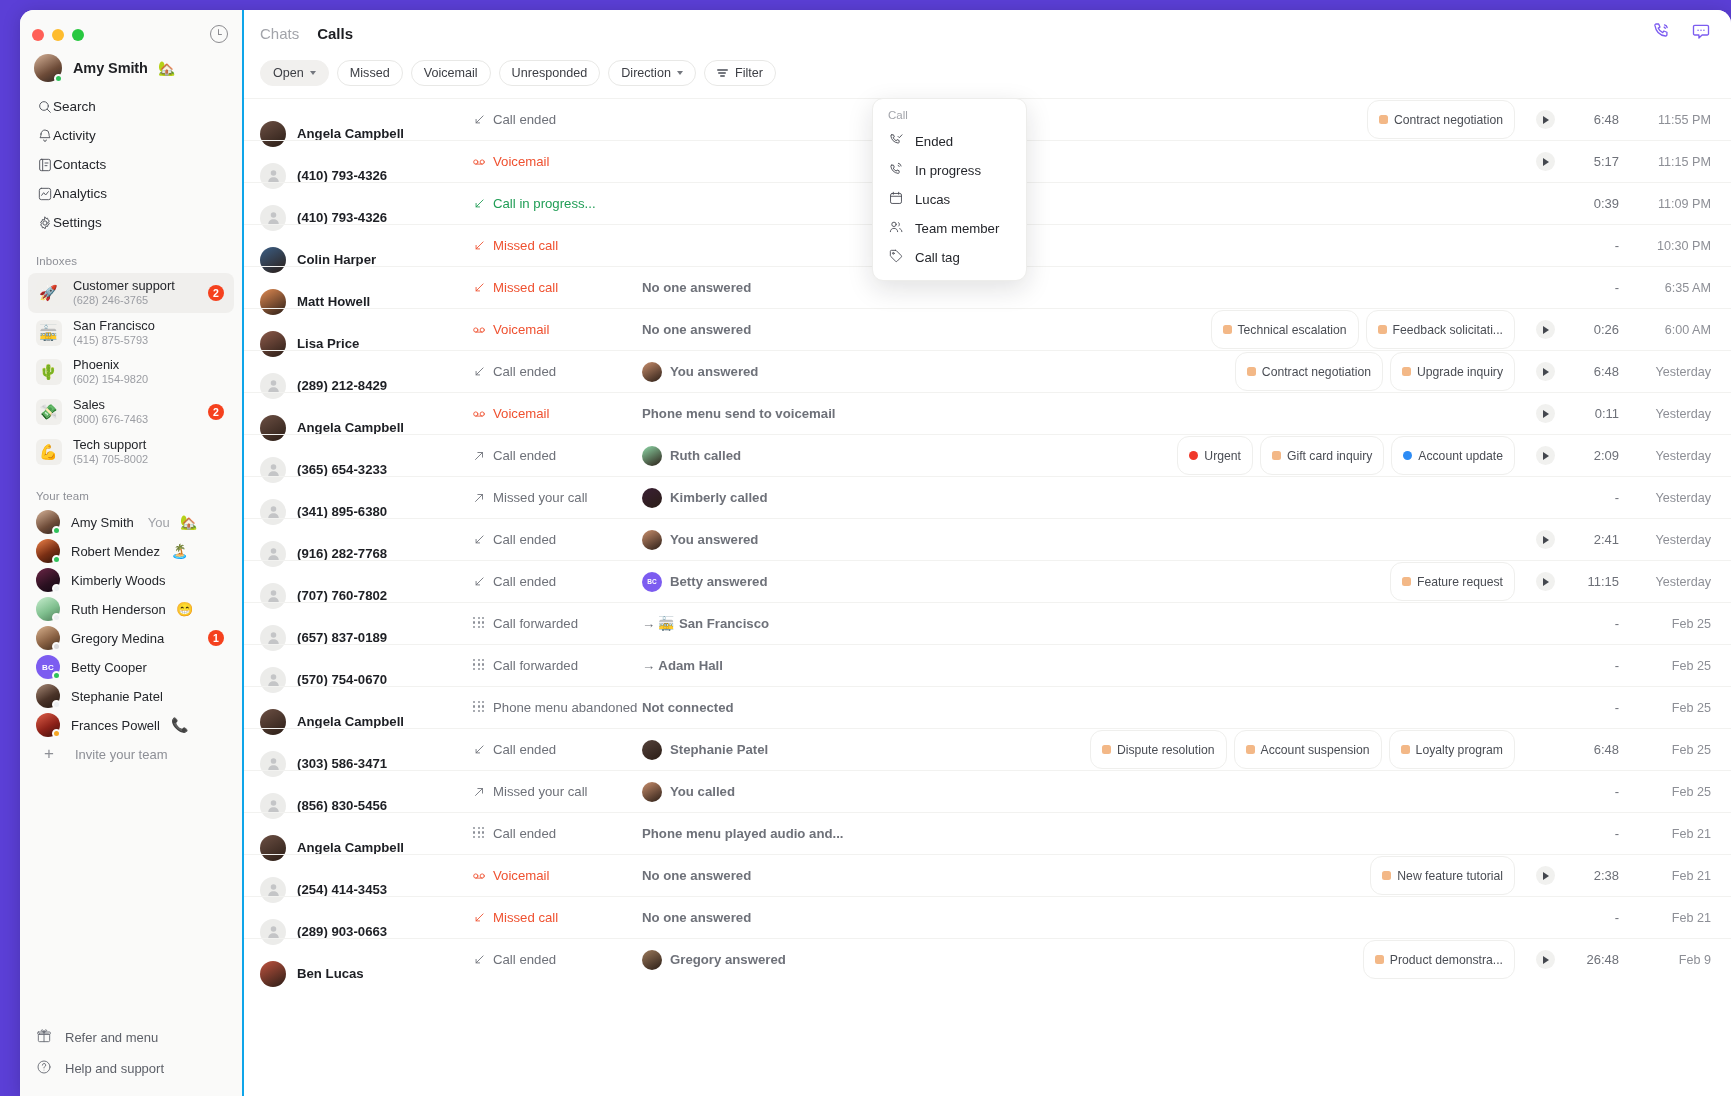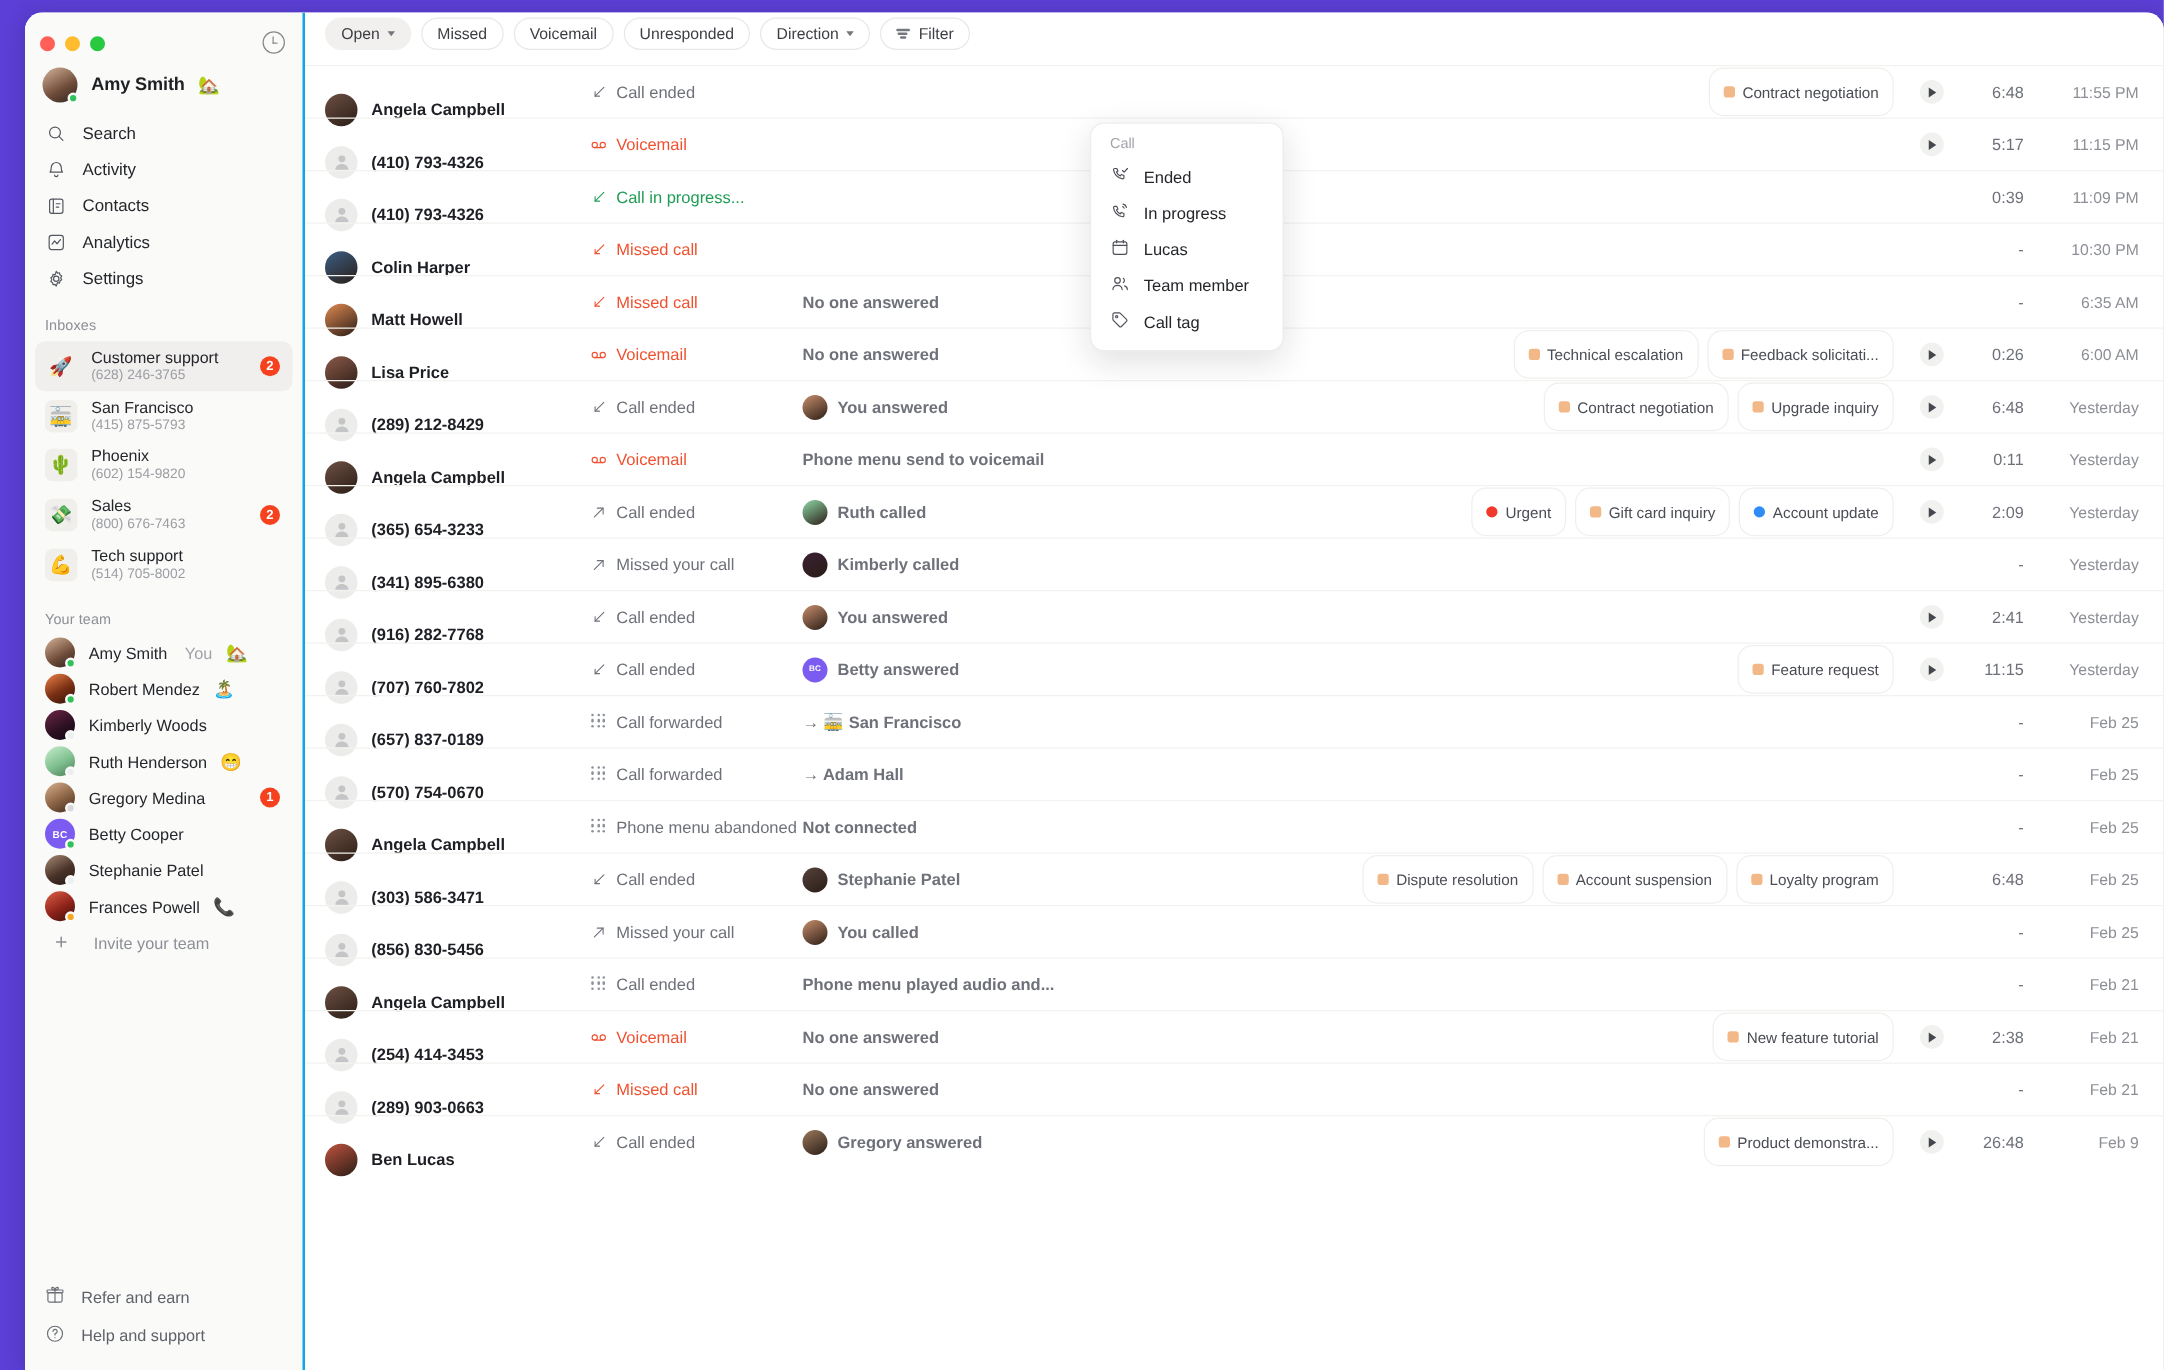--- a/index.html
+++ b/index.html
@@ -64,21 +64,21 @@
   .av .pres.away{background:#d9d9db;}
   .av .pres.orange{background:#f5a623;}
   .av .pres.zzz{background:#eceff1;}
   .av24{width:24px;height:24px;}
   .av26{width:26px;height:26px;}
   .av28{width:28px;height:28px;}
   .av20{width:20px;height:20px;}
 
   .navlist{padding:2px 8px 0 8px;}
   .navitem{
-    display:flex;align-items:center;gap:13px;
+    display:flex;align-items:center;
     height:29px; padding:0 8px; border-radius:7px;
     font-size:13.5px; color:#24262b; cursor:pointer;
   }
   .navicon{width:17px;height:17px;flex:0 0 17px;display:flex;align-items:center;justify-content:center;}
   .navicon svg{width:16px;height:16px;stroke:#55585f;fill:none;stroke-width:1.45;stroke-linecap:round;stroke-linejoin:round;}
 
   .sect-label{
     font-size:11.5px;color:#8d8f96;font-weight:500;
     padding:18px 0 6px 16px; letter-spacing:.1px;
   }
@@ -377,37 +377,57 @@
     <div class="sb-foot">
       <div class="footitem">
         <span>
           <svg viewBox="0 0 24 24">
               <rect x="3.5" y="9" width="17" height="11.5" rx="1.8"></rect>
               <rect x="2.5" y="6" width="19" height="3.5" rx="1"></rect>
               <line x1="12" y1="6" x2="12" y2="20.5"></line>
               <path d="M12 6C10 6 8 5 8 3.8S9.5 2.5 10.5 3.2 12 6 12 6zM12 6c2 0 4-1 4-2.2s-1.5-1.3-2.5-.6S12 6 12 6z"></path>
             </svg>
         </span>
-        <span>Refer and earn</span>
+        <span>Refer and menu</span>
       </div>
       <div class="footitem">
         <span>
           <svg viewBox="0 0 24 24">
               <circle cx="12" cy="12" r="9"></circle>
               <path d="M9.6 9.2a2.5 2.5 0 1 1 3.3 2.4c-.6.2-.9.7-.9 1.3v.5"></path>
               <circle cx="12" cy="16.6" r=".7" fill="#6b6e76" stroke="none"></circle>
             </svg>
         </span>
         <span>Help and support</span>
       </div>
     </div>
   </aside>
 
   <section class="main">
 
+    <div class="topbar">
+      <span class="tab">Chats</span>
+      <span class="tab active">Calls</span>
+      <span class="top-actions">
+        <span>
+          <svg viewBox="0 0 24 24">
+              <path d="M6.2 3.6h3l1.5 3.7-2 1.3a11.5 11.5 0 0 0 5.4 5.4l1.3-2 3.7 1.5v3c0 .9-.8 1.6-1.7 1.5C10.2 17.3 5.9 12.9 4.7 5.3c-.1-.9.6-1.7 1.5-1.7z"></path>
+              <path d="M16.2 4.6a4.5 4.5 0 0 1 3.2 3.2M15.7 7.4a2 2 0 0 1 1.4 1.4"></path>
+            </svg>
+        </span>
+        <span>
+          <svg viewBox="0 0 24 24">
+              <path d="M4.5 5.2h15a1.5 1.5 0 0 1 1.5 1.5v8.6a1.5 1.5 0 0 1-1.5 1.5h-6.2L9.5 20.4v-3.6H4.5A1.5 1.5 0 0 1 3 15.3V6.7a1.5 1.5 0 0 1 1.5-1.5z"></path>
+              <circle cx="8.5" cy="11" r=".9" fill="#7c5cf0" stroke="none"></circle>
+              <circle cx="12" cy="11" r=".9" fill="#7c5cf0" stroke="none"></circle>
+              <circle cx="15.5" cy="11" r=".9" fill="#7c5cf0" stroke="none"></circle>
+            </svg>
+        </span>
+      </span>
+    </div>
 
     <div class="filters">
       <div class="chip tinted">
         <span>Open</span>
         <span class="caret"></span>
       </div>
       <div class="chip">
         <span>Missed</span>
       </div>
       <div class="chip">

